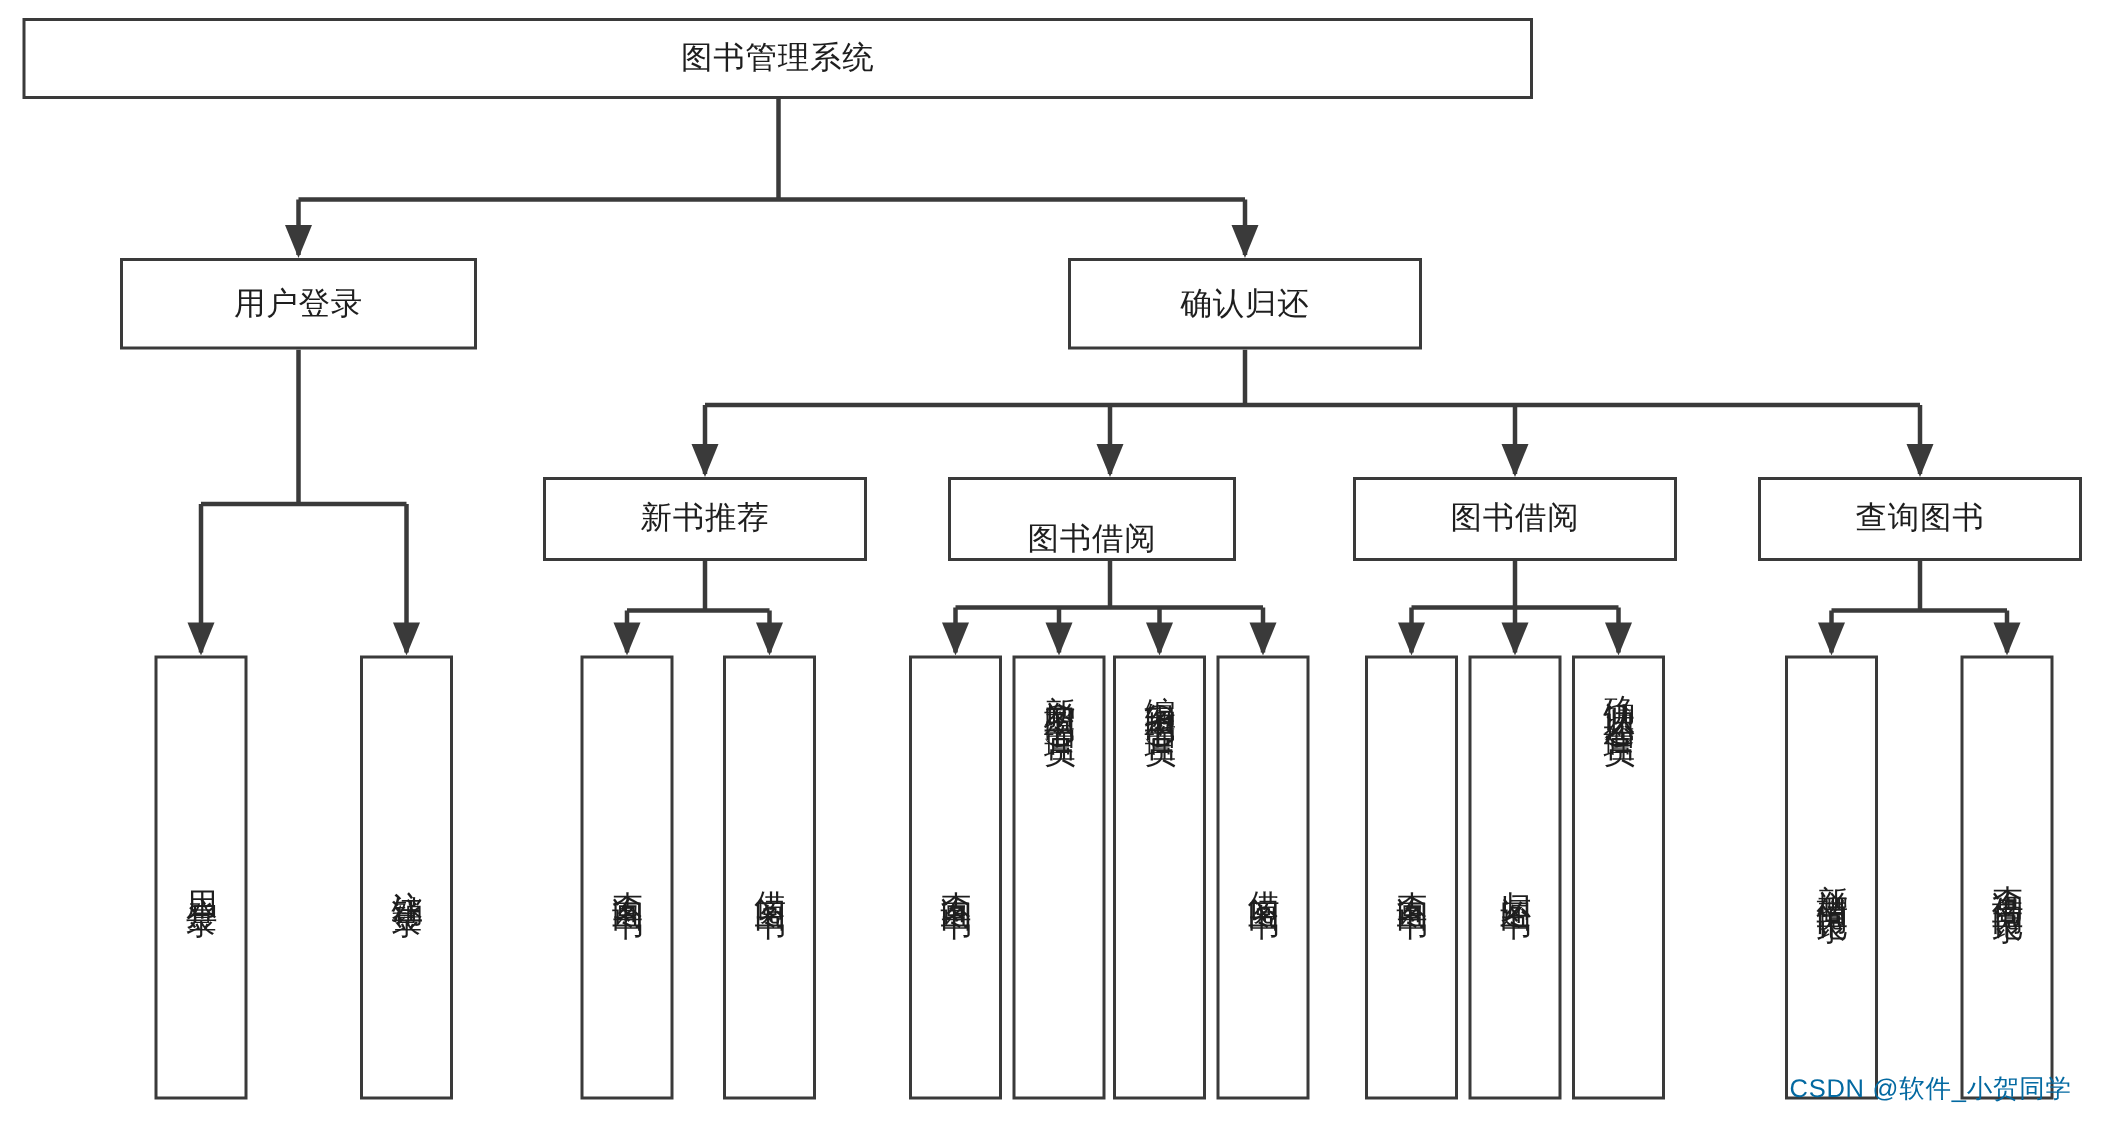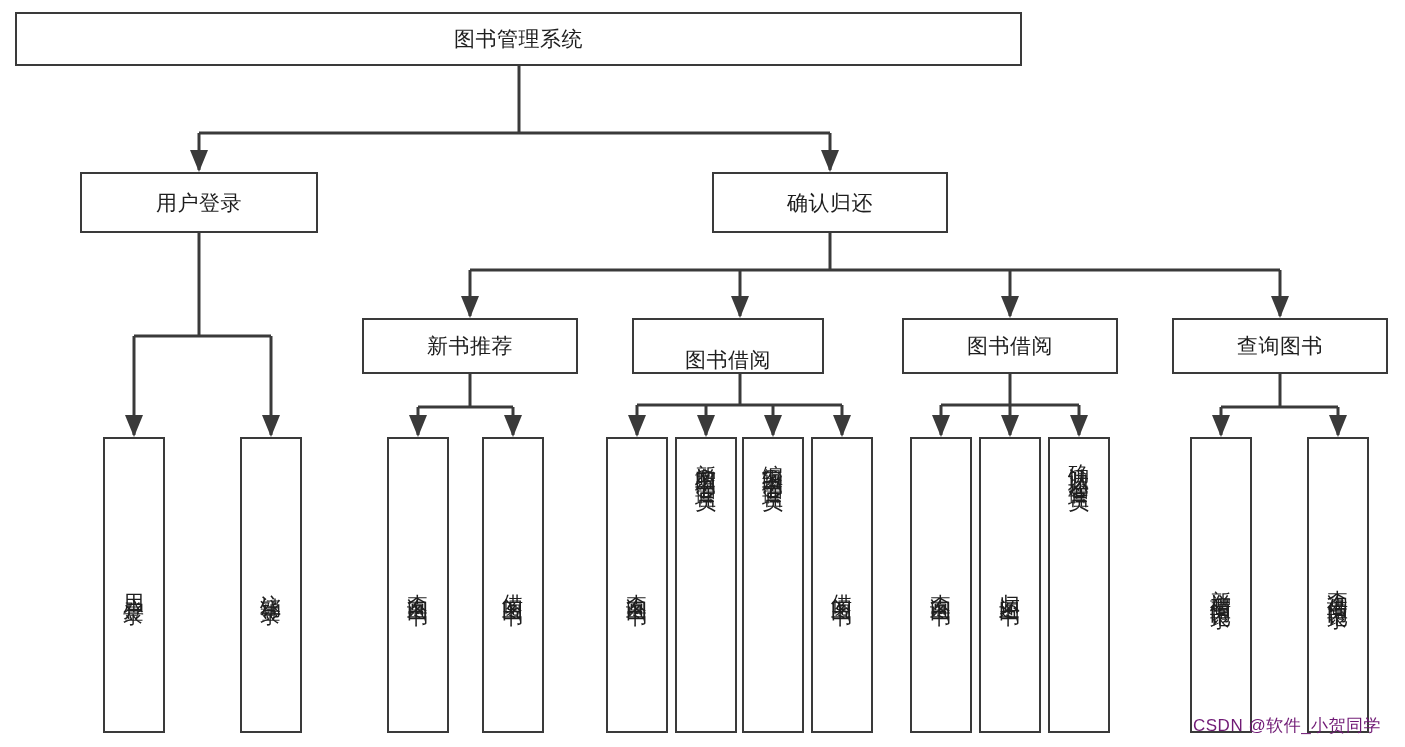--- a/index.html
+++ b/index.html
@@ -59,21 +59,21 @@
     line-height: 1;
     white-space: nowrap;
   }
   .node-box.vertical.top-aligned {
     justify-content: flex-start;
     padding-top: 8px;
   }
   .watermark {
     position: absolute;
     font-size: 17px;
-    color: #701a75;
+    color: #0369a1;
     white-space: nowrap;
     letter-spacing: 0.5px;
     pointer-events: none;
   }
 </style>
 </head>
 <body>
 
 <div id="diagram-root">
   <svg id="diagram-svg" viewBox="0 0 1405 747" xmlns="http://www.w3.org/2000/svg">

